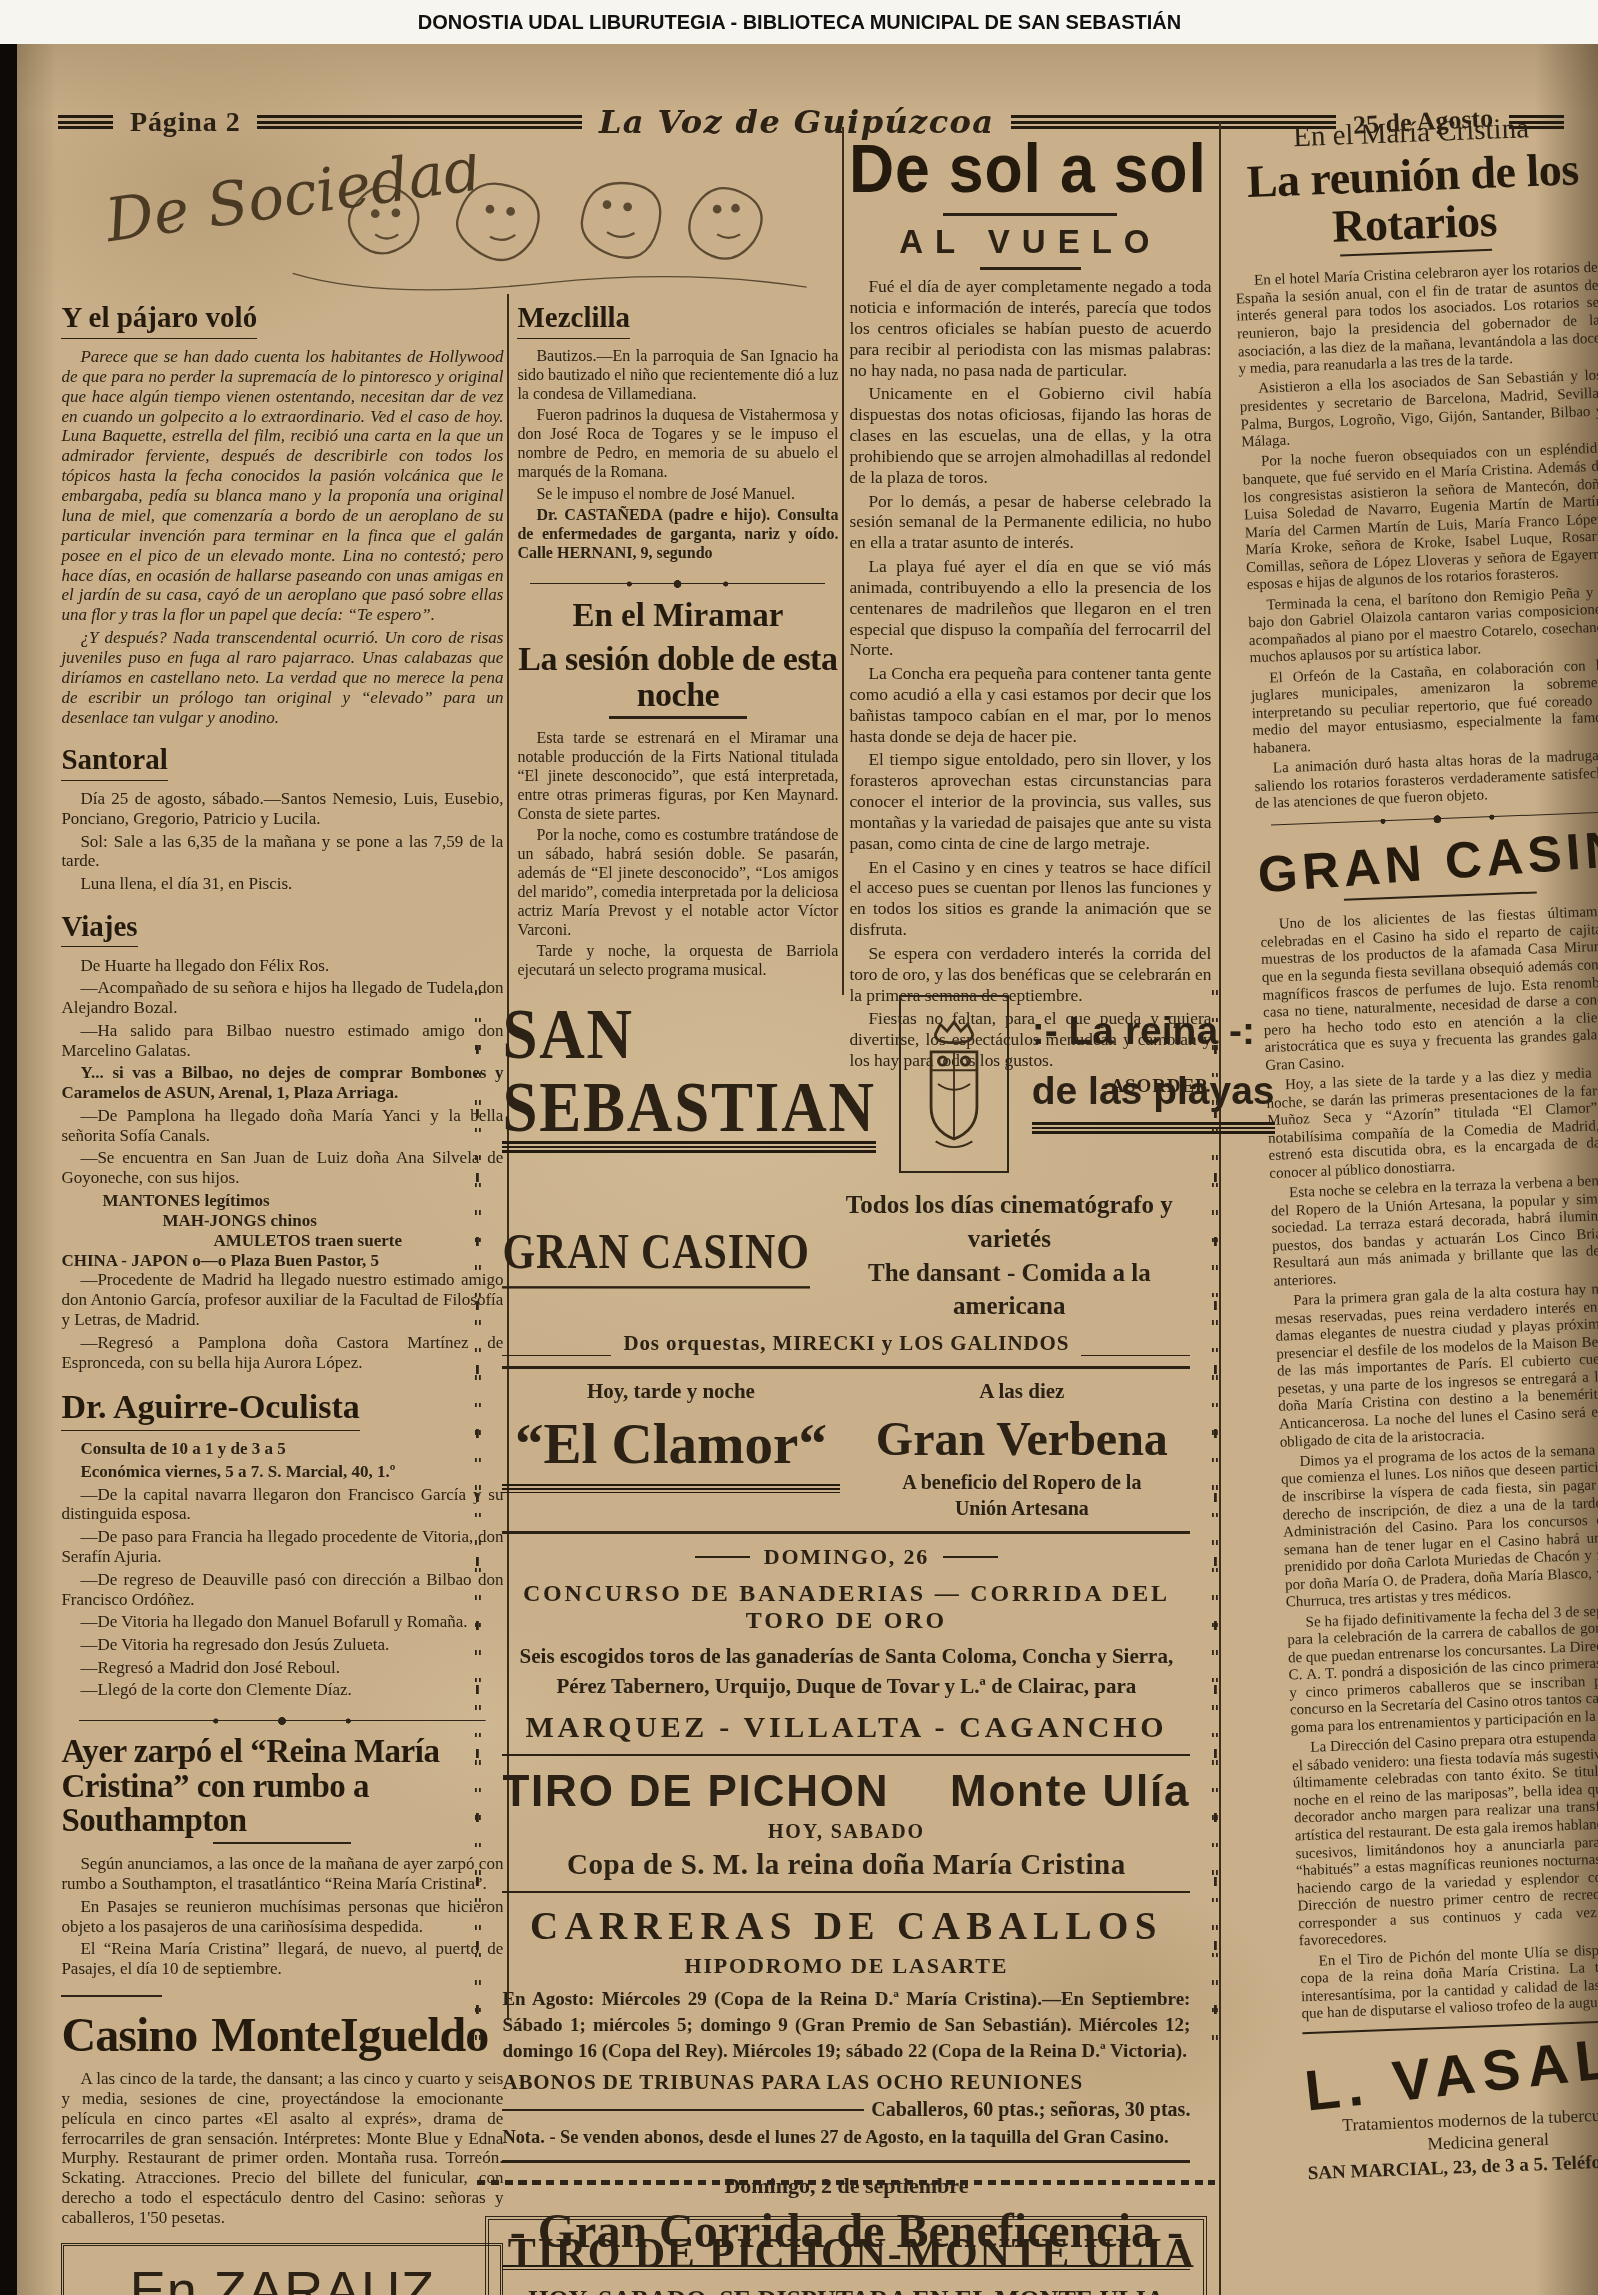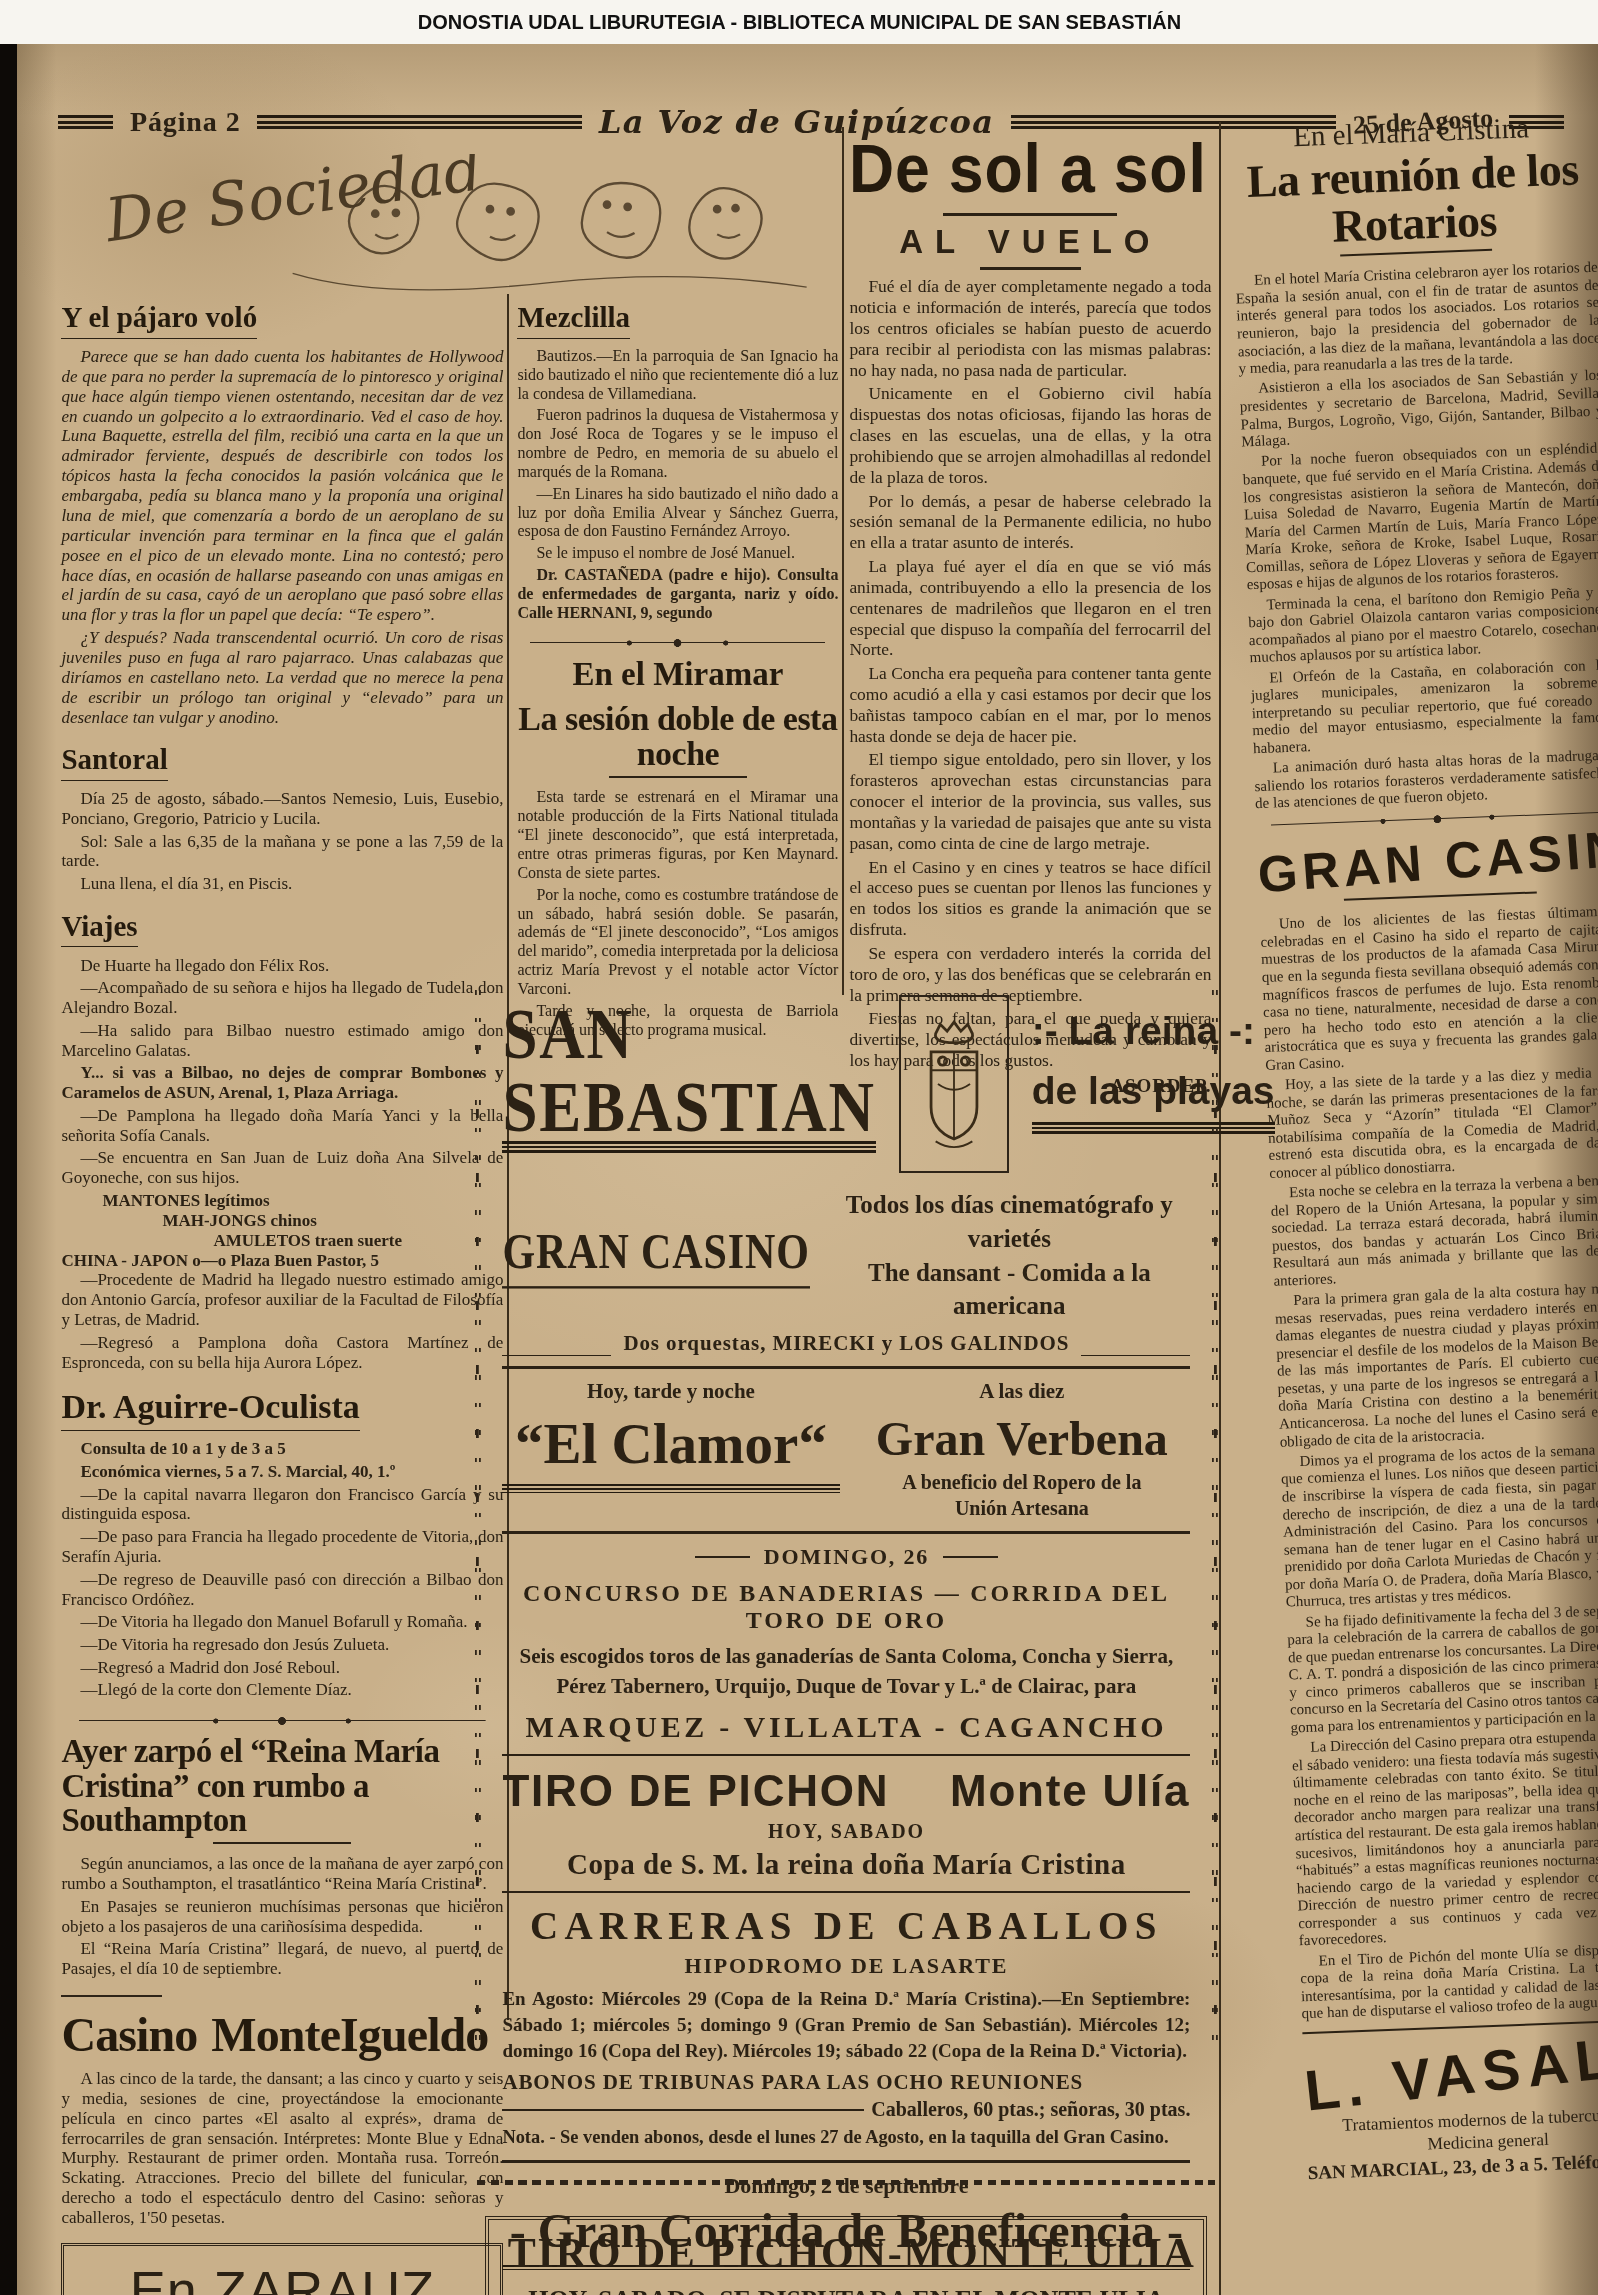--- a/index.html
+++ b/index.html
@@ -275,21 +275,20 @@
 
     </div>
   </div>
 
   <div class="col col2">
     <div class="sec">
       <h2 class="h-med h-under">Mezclilla</h2>
       <div class="body">
           <p>Bautizos.—En la parroquia de San Ignacio ha sido bautizado el niño que recientemente dió a luz la condesa de Villamediana.</p>
           <p>Fueron padrinos la duquesa de Vistahermosa y don José Roca de Togares y se le impuso el nombre de Pedro, en memoria de su abuelo el marqués de la Romana.</p>
-          <p>—En Linares ha sido bautizado el niño dado a luz por doña Emilia Alvear y Sánchez Guerra, esposa de don Faustino Fernández Arroyo.</p>
           <p>Se le impuso el nombre de José Manuel.</p>
         </div>
       <div class="body castaneda">
           <p>Dr. CASTAÑEDA (padre e hijo). Consulta de enfermedades de garganta, nariz y oído. Calle HERNANI, 9, segundo</p>
         </div>
     </div>
     <div class="orn"></div>
     <div class="sec center">
       <h2 class="miramar-h">En el Miramar</h2>
       <h2 class="sesion-h">La sesión doble de esta noche</h2>

